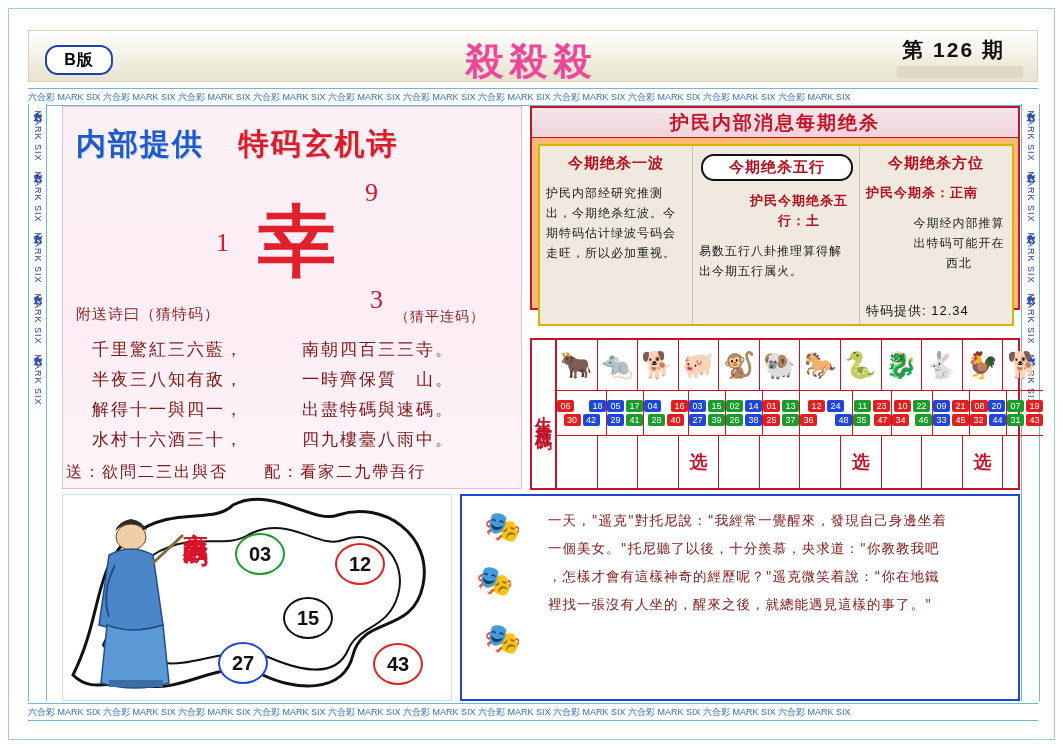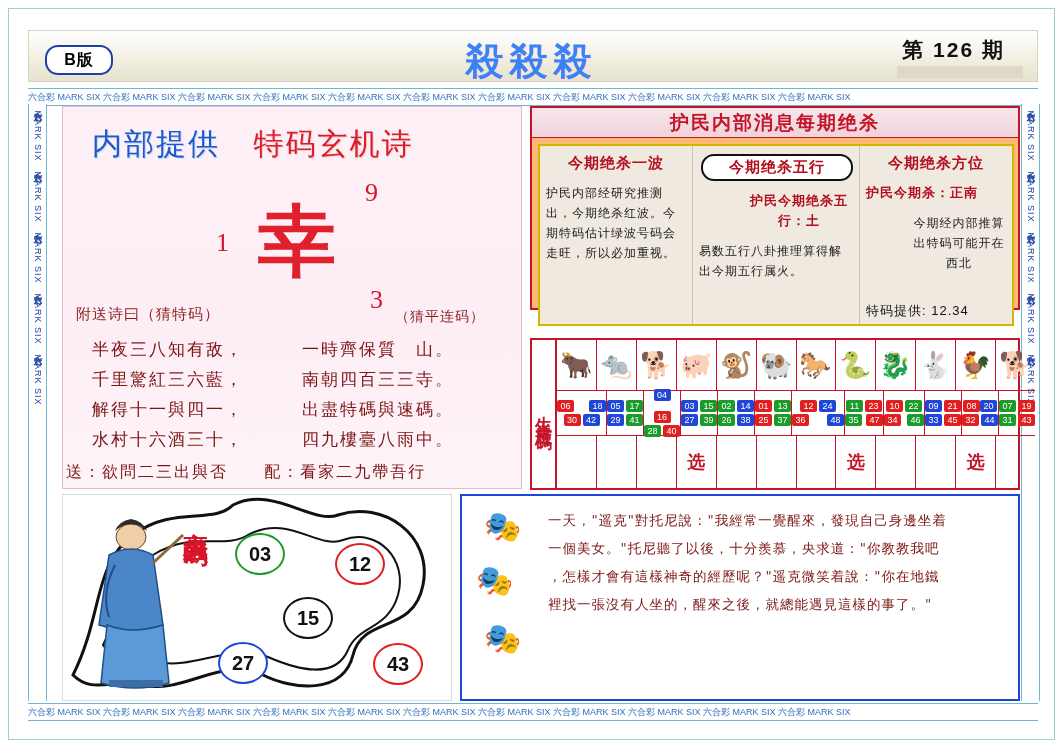--- a/index.html
+++ b/index.html
@@ -54,21 +54,21 @@
     letter-spacing: 1px;
   }
   .title-main {
     position: absolute;
     left: 0; top: 36px;
     width: 1063px;
     text-align: center;
     font-family: "DejaVu Sans", sans-serif;
     font-size: 38px;
     font-weight: bold;
-    color: #3b82f6;
+    color: #ec4899;
     letter-spacing: 6px;
     text-shadow: 1px 1px 0 #ffd9d9;
   }
   .issue-no {
     position: absolute;
     right: 58px; top: 36px;
     font-size: 21px;
     font-weight: bold;
     color: #111;
     letter-spacing: 2px;
@@ -125,24 +125,24 @@
   .poem-panel {
     position: absolute;
     left: 62px; top: 106px;
     width: 460px; height: 383px;
     background: linear-gradient(to bottom, #fdf0f6 0%, #fdeef5 60%, #fdf4f8 100%);
     border: 1px solid #e7bcd2;
     box-sizing: border-box;
   }
   .poem-head {
     position: absolute;
-    left: 92px; top: 124px;
+    left: 76px; top: 124px;
     font-family: "DejaVu Sans", sans-serif;
     font-size: 30px;
-    font-weight: normal;
+    font-weight: bold;
     color: #1f58c9;
     letter-spacing: 2px;
     text-shadow: 1px 1px 0 #bcd8ff;
   }
   .poem-head .red {
     color: #d61f2d;
     text-shadow: 1px 1px 0 #ffc9c9;
   }
   .big-char {
     position: absolute;
@@ -482,26 +482,26 @@
     <span class="red" style="margin-left:22px;">特码玄机诗</span>
   </div>
   <div class="big-char">幸</div>
   <div class="num-float n9">9</div>
   <div class="num-float n1">1</div>
   <div class="num-float n3">3</div>
   <div class="sub-left">附送诗曰（猜特码）</div>
   <div class="sub-right">（猜平连码）</div>
   <div class="poem-lines">
     <div class="poem-row">
+      <div class="c1">千里驚紅三六藍，</div>
+      <div class="c2">南朝四百三三寺。</div>
+    </div>
+    <div class="poem-row">
       <div class="c1">半夜三八知有敌，</div>
       <div class="c2">一時齊保質　山。</div>
-    </div>
-    <div class="poem-row">
-      <div class="c1">千里驚紅三六藍，</div>
-      <div class="c2">南朝四百三三寺。</div>
     </div>
     <div class="poem-row">
       <div class="c1">解得十一與四一，</div>
       <div class="c2">出盡特碼與速碼。</div>
     </div>
     <div class="poem-row">
       <div class="c1">水村十六酒三十，</div>
       <div class="c2">四九樓臺八雨中。</div>
     </div>
   </div>
@@ -595,21 +595,21 @@
                 <span class="znum green">17</span>
               </div>
               <div style="display: flex; gap: 2px;">
                 <span class="znum blue">29</span>
                 <span class="znum green">41</span>
               </div>
             </div>
           </div>
           <div class="zcell">
             <div class="znums">
-              <div style="display: flex; gap: 10px; flex-direction: column;">
+              <div style="display: flex; gap: 10px;">
                 <span class="znum blue">04</span>
                 <span class="znum red">16</span>
               </div>
               <div style="display: flex; gap: 2px;">
                 <span class="znum green">28</span>
                 <span class="znum red">40</span>
               </div>
             </div>
           </div>
           <div class="zcell">

